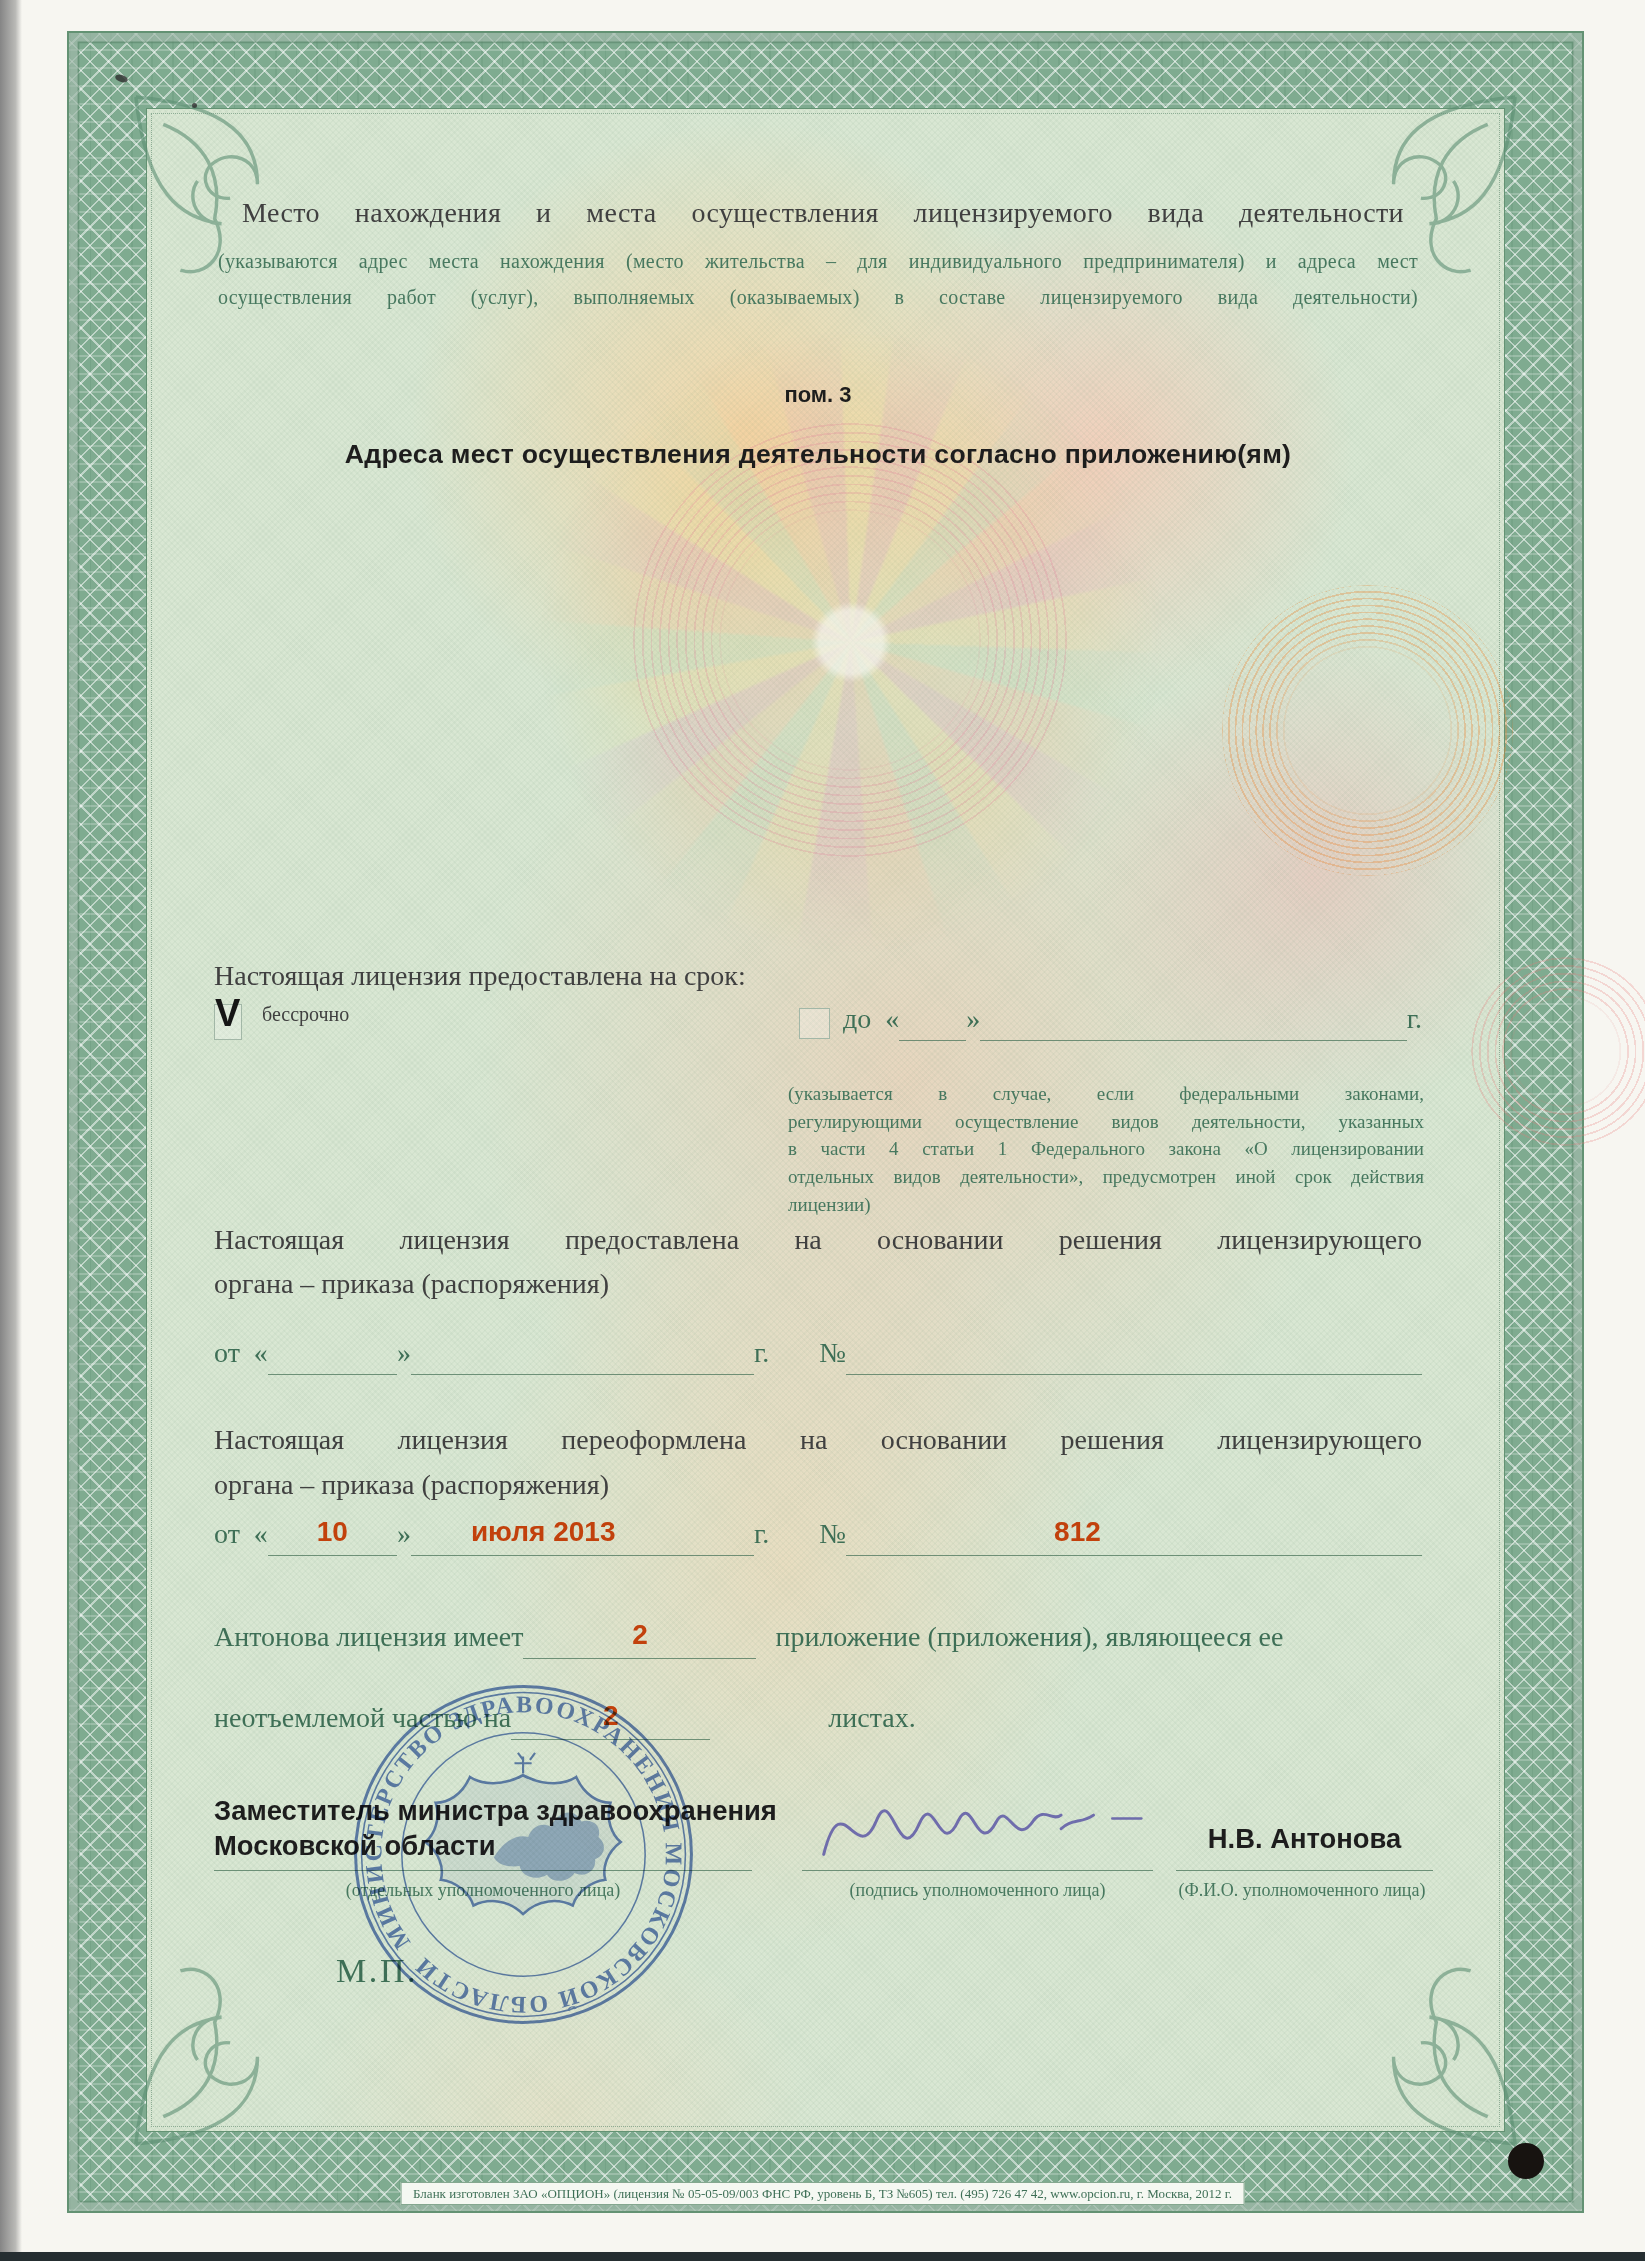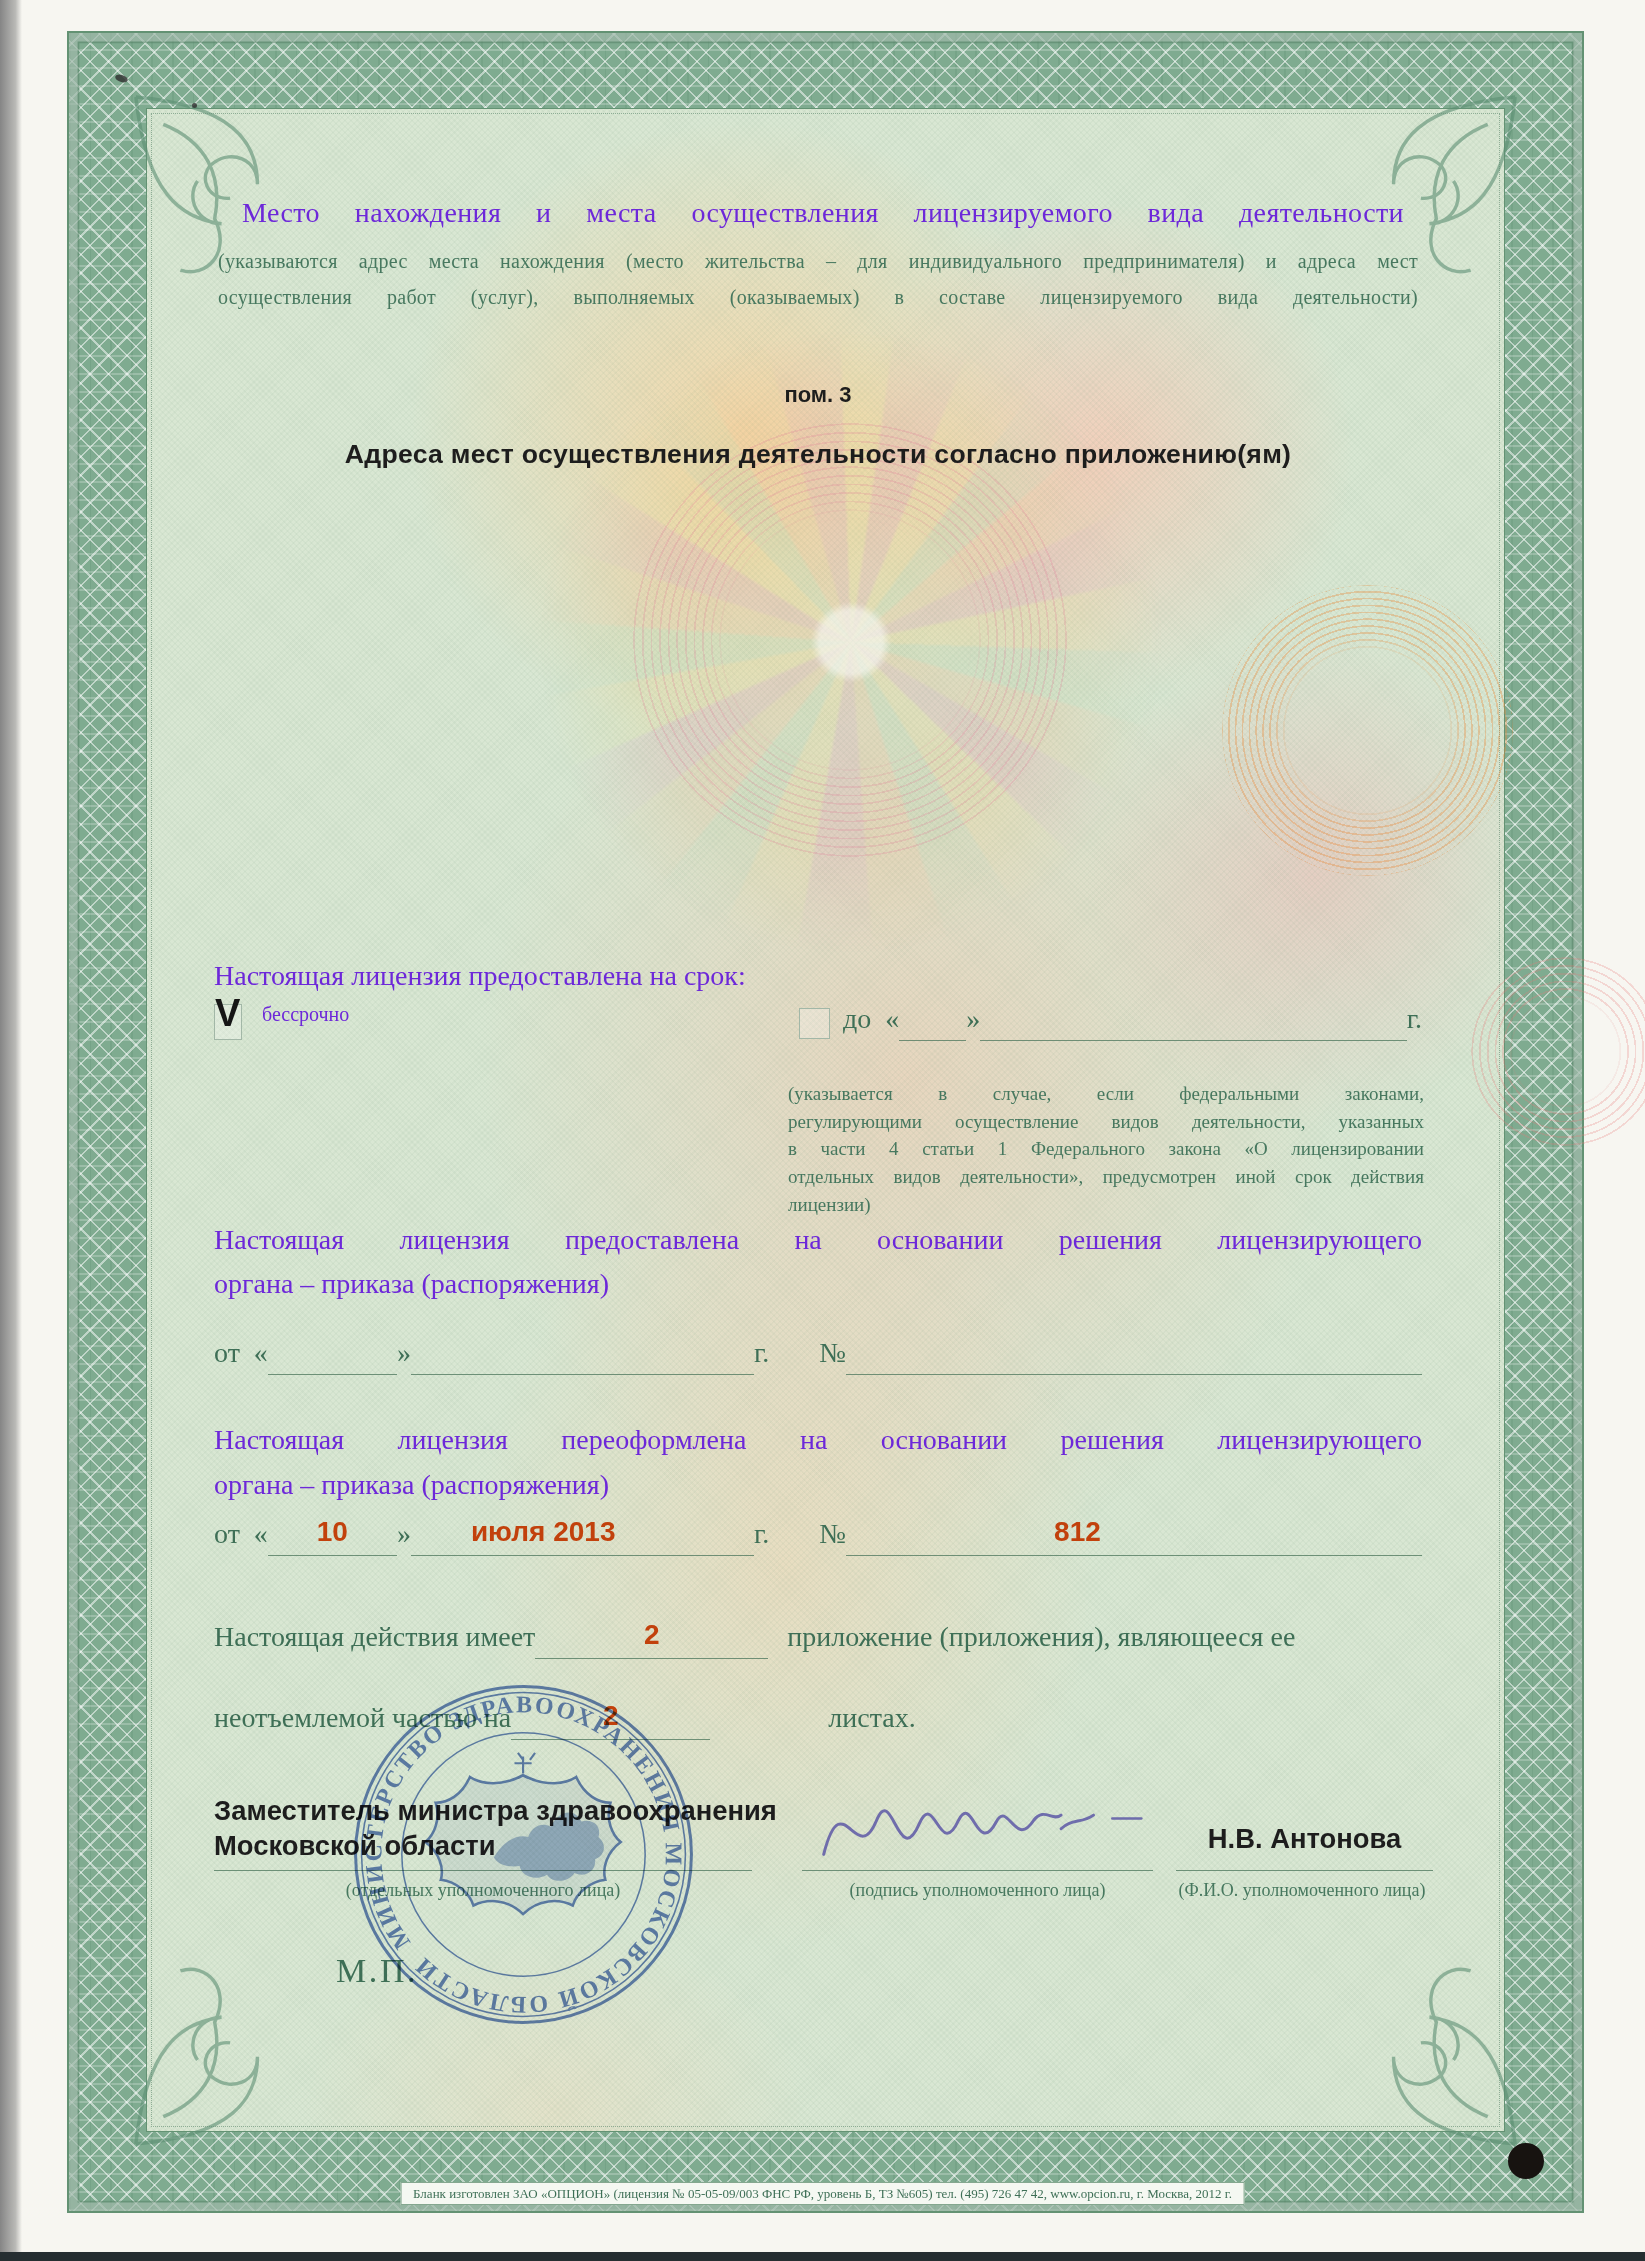--- a/index.html
+++ b/index.html
@@ -54,21 +54,21 @@
     background:repeating-radial-gradient(circle, rgba(233,138,58,.35) 0 1.7px, rgba(0,0,0,0) 1.7px 6.9px);}
   .ring-pink{left:480px;top:308px;width:446px;height:446px;
     background:repeating-radial-gradient(circle, rgba(224,120,150,.22) 0 1.7px, rgba(0,0,0,0) 1.7px 8.6px);}
   .ring-small{left:1324px;top:848px;width:189px;height:189px;
     background:repeating-radial-gradient(circle, rgba(230,120,120,.25) 0 1.7px, rgba(0,0,0,0) 1.7px 7.7px);}
 
   .corner-orn{position:absolute;opacity:.75;}
 
   
   .layer{position:absolute;inset:0;}
-  .green{color:#6d28d9;}
+  .green{color:#404040;}
   .serif33{font-size:28px;line-height:1.35;}
   .justify{text-align:justify;text-align-last:justify;}
   .boldblk{font-family:"Liberation Sans",sans-serif;font-weight:700;color:#1d1d1d;}
   .abs{position:absolute;}
   .nowrap{white-space:pre;}
 
   .doc-title{left:242px;top:194px;width:1162px;letter-spacing:0.4px;}
   .sub-note{left:218px;width:1200px;font-size:20px;color:#47785f;letter-spacing:0.3px;}
   .addr1{left:214px;top:324px;width:1208px;text-align:center;font-size:27.4px;}
   .addr2{left:214px;top:382px;width:1208px;text-align:center;font-size:22px;}
@@ -211,21 +211,21 @@
       <span class="blank" style="width:129px;"><span class="val">10</span></span>
       <span class="nowrap">»</span>
       <span class="blank" style="width:343px;"><span class="val" style="text-align:left;padding-left:60px;">июля 2013</span></span>
       <span class="nowrap">г.</span>
       <span style="width:50px;"></span>
       <span class="nowrap">№</span>
       <span class="blank grow"><span class="val" style="right:auto;left:146px;width:171px;">812</span></span>
     </div>
 
     <div class="form-row annex-row1">
-      <span class="nowrap">Настоящая действия имеет</span>
+      <span class="nowrap">Антонова лицензия имеет</span>
       <span class="blank" style="width:233px;"><span class="val">2</span></span>
       <span style="width:19px;"></span>
       <span class="nowrap">приложение (приложения), являющееся ее</span>
     </div>
     <div class="form-row annex-row2">
       <span class="nowrap">неотъемлемой частью на</span>
       <span class="blank" style="width:199px;"><span class="val">2</span></span>
       <span style="width:118px;"></span>
       <span class="nowrap">листах.</span>
     </div>

